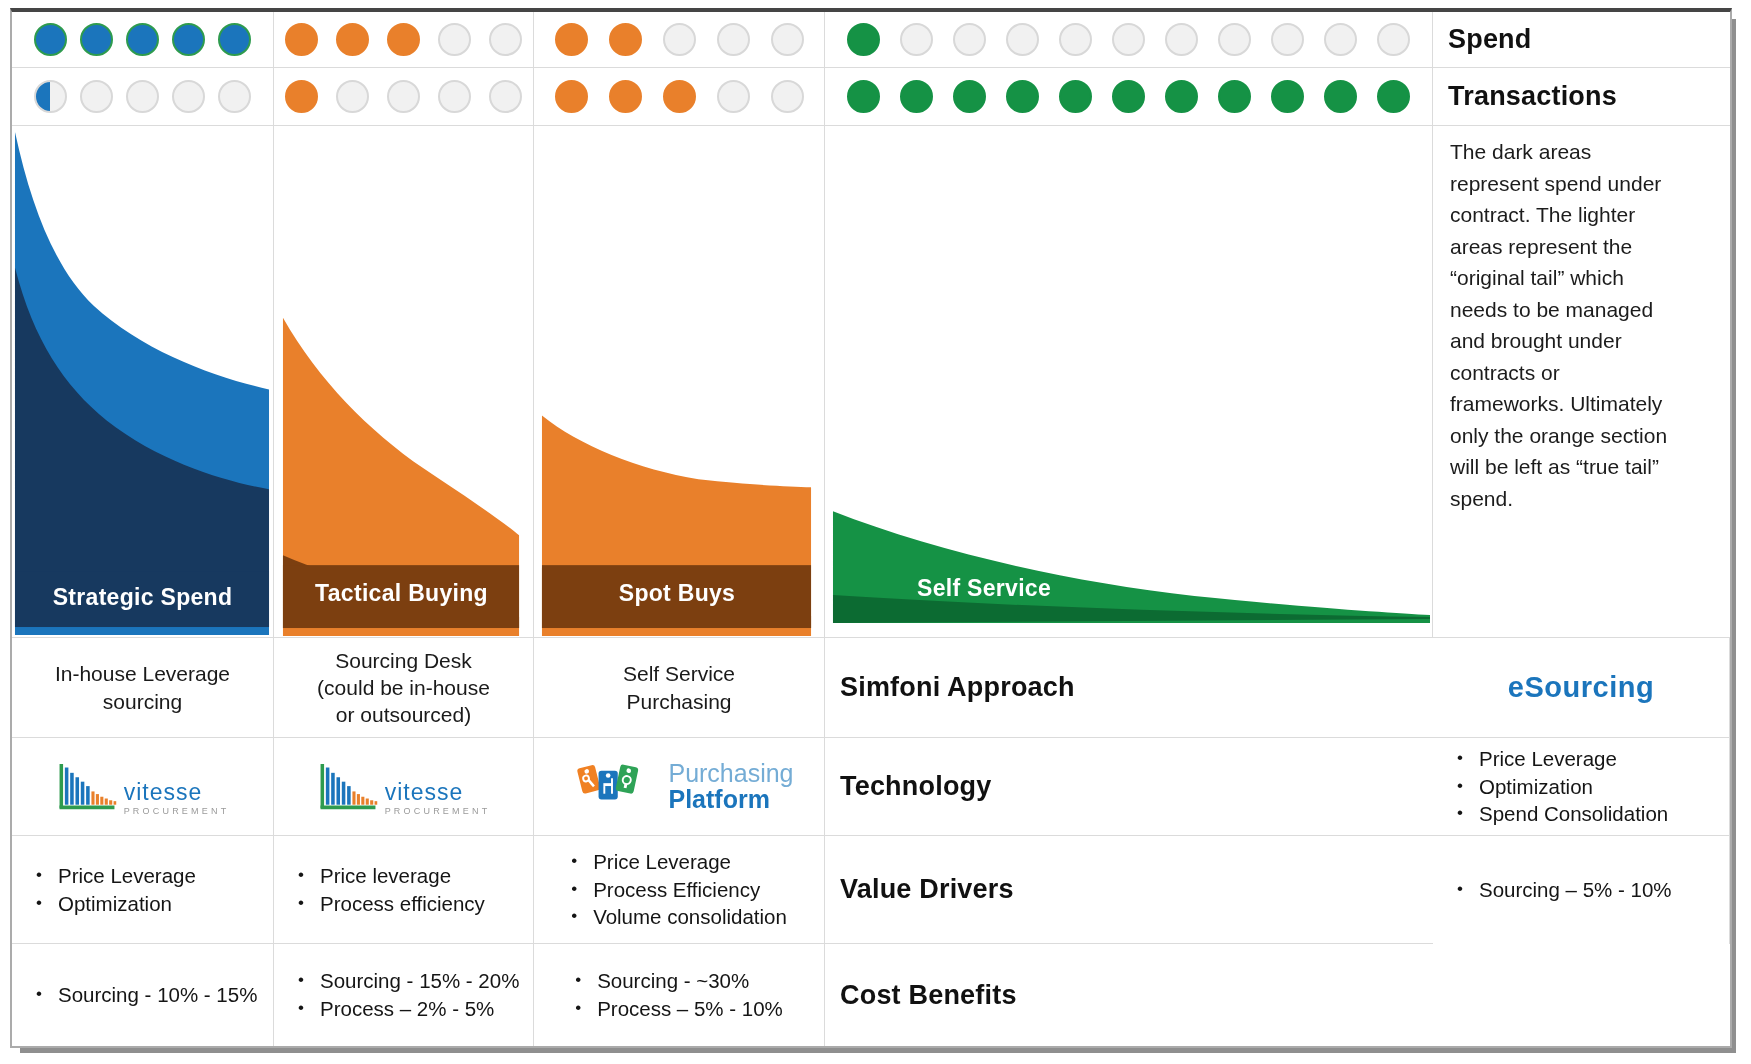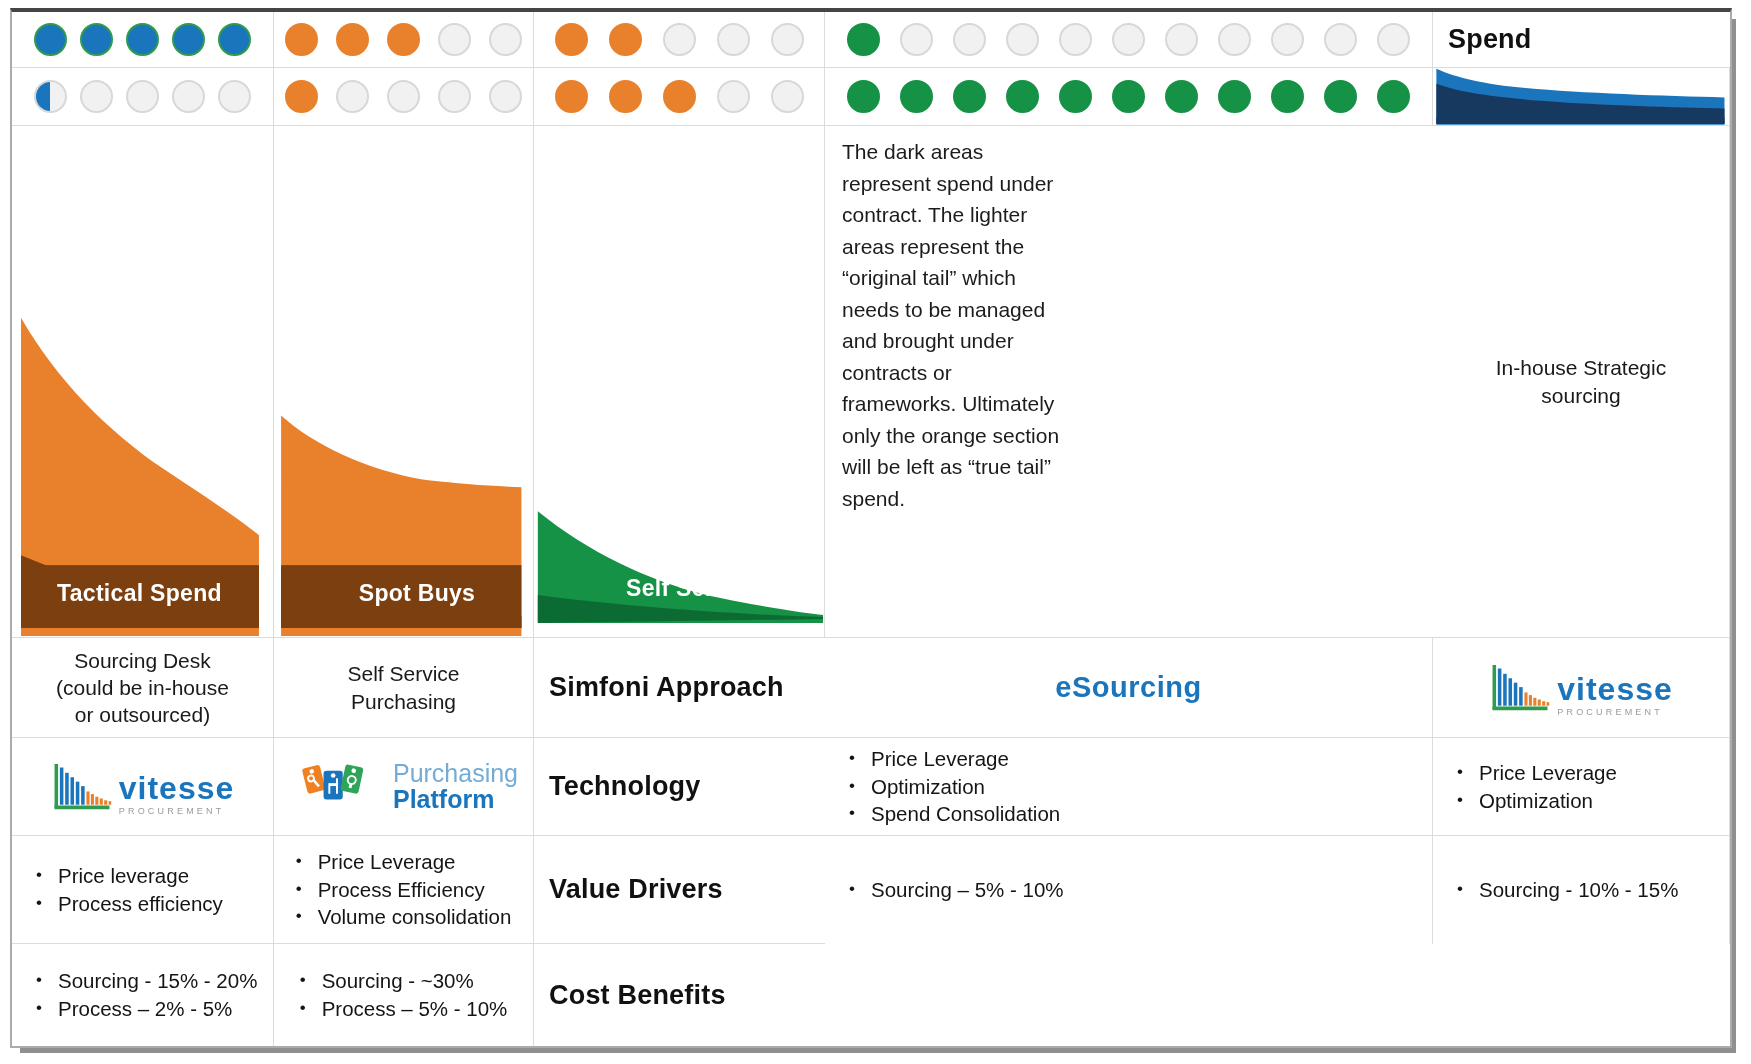--- a/index.html
+++ b/index.html
@@ -22,21 +22,21 @@
   .side-desc{padding:10px 14px 8px 17px;font-size:21px;line-height:1.5;color:#1c1c1c;}
   .side-desc .desc-text{display:block;max-width:228px;}
   .chart-cell svg.curve{position:absolute;left:0;top:0;width:100%;height:100%;display:block;}
   .area-label{position:absolute;color:#fff;font-weight:bold;font-size:23px;
               letter-spacing:.3px;text-align:center;}
   .sol-cell{display:flex;flex-direction:column;align-items:center;justify-content:center;
             font-size:21px;line-height:1.3;text-align:center;color:#1a1a1a;}
   .tech-cell{display:flex;align-items:center;justify-content:center;}
   .esourcing{color:#1B75BC;font-weight:bold;font-size:29px;letter-spacing:.5px;}
   .vitesse-logo{display:flex;align-items:flex-end;gap:6px;}
-  .vitesse-brand{color:#1B75BC;font-weight:bold;font-size:32px;line-height:.9;letter-spacing:1px;text-align:center;}
+  .vitesse-brand{color:#1B75BC;font-weight:normal;font-size:23px;line-height:.9;letter-spacing:1px;}
   .vitesse-sub{color:#9A9A9A;font-size:9px;letter-spacing:3.2px;text-align:left;margin-top:3px;}
   .pp-logo{display:flex;align-items:center;gap:8px;}
   .pp-top{color:#74ACD5;font-size:25px;line-height:1.02;}
   .pp-bottom{color:#1B75BC;font-weight:bold;font-size:25px;line-height:1.02;}
   .tech-col4{gap:46px;}
   .other-note{font-size:21px;text-align:center;max-width:250px;line-height:1.3;color:#1a1a1a;}
   .bullets-cell{display:flex;align-items:center;padding-left:24px;font-size:20.5px;color:#151515;}
   .bullets-center{padding-left:0;justify-content:center;}
   .bullet-line{display:flex;line-height:1.35;}
   .bullet{width:22px;flex:0 0 auto;text-align:left;font-size:17px;padding-top:2px;}
@@ -114,36 +114,39 @@
       <span class="dot" style="background: rgb(21, 146, 69); border-color: rgb(21, 146, 69);"></span>
       <span class="dot" style="background: rgb(21, 146, 69); border-color: rgb(21, 146, 69);"></span>
       <span class="dot" style="background: rgb(21, 146, 69); border-color: rgb(21, 146, 69);"></span>
       <span class="dot" style="background: rgb(21, 146, 69); border-color: rgb(21, 146, 69);"></span>
       <span class="dot" style="background: rgb(21, 146, 69); border-color: rgb(21, 146, 69);"></span>
       <span class="dot" style="background: rgb(21, 146, 69); border-color: rgb(21, 146, 69);"></span>
       <span class="dot" style="background: rgb(21, 146, 69); border-color: rgb(21, 146, 69);"></span>
       <span class="dot" style="background: rgb(21, 146, 69); border-color: rgb(21, 146, 69);"></span>
       <span class="dot" style="background: rgb(21, 146, 69); border-color: rgb(21, 146, 69);"></span>
     </div>
+  <div class="cell side-label no-br">
+      <span>Transactions</span>
+    </div>
 
   <div class="cell chart-cell">
     <svg class="curve" viewBox="0 0 262 512" preserveAspectRatio="none">
       <path d="M3,6 C20,85 45,145 82,180 C132,226 205,252 258,264 L258,510 L3,510 Z" fill="#1B75BC"></path>
       <path d="M3,142 C22,215 52,260 95,295 C150,338 215,356 258,364 L258,502 L3,502 Z" fill="#17395F"></path>
       <rect x="3" y="446" width="255" height="56" fill="#17395F"></rect>
     </svg>
     <div class="area-label" style="left:3px;width:255px;top:458px">Strategic Spend</div>
   </div>
   <div class="cell chart-cell">
     <svg class="curve" viewBox="0 0 260 512" preserveAspectRatio="none">
       <path d="M9,192 C45,255 95,305 150,343 C195,373 228,395 246,410 L246,511 L9,511 Z" fill="#E9802B"></path>
       <path d="M9,430 C70,456 150,477 246,492 L246,503 L9,503 Z" fill="#7C3F10"></path>
       <rect x="9" y="440" width="237" height="63" fill="#7C3F10"></rect>
     </svg>
-    <div class="area-label" style="left:9px;width:237px;top:454px">Tactical Spend</div>
+    <div class="area-label" style="left:9px;width:237px;top:454px">Tactical Buying</div>
   </div>
   <div class="cell chart-cell">
     <svg class="curve" viewBox="0 0 291 512" preserveAspectRatio="none">
       <path d="M8,290 C45,320 105,344 165,354 C220,360 255,361 278,362 L278,511 L8,511 Z" fill="#E9802B"></path>
       <path d="M8,442 C70,461 170,479 278,491 L278,503 L8,503 Z" fill="#7C3F10"></path>
       <rect x="8" y="440" width="270" height="63" fill="#7C3F10"></rect>
     </svg>
     <div class="area-label" style="left:8px;width:270px;top:454px">Spot Buys</div>
   </div>
   <div class="cell chart-cell">
@@ -151,21 +154,21 @@
       <path d="M8,386 C110,426 240,456 370,471 C490,483 570,488 606,490 L606,498 L8,498 Z" fill="#159245"></path>
       <path d="M8,470 C160,480 400,489 606,492 L606,494 L8,498 Z" fill="#0C6B32"></path>
     </svg>
     <div class="area-label" style="left:92px;top:449px">Self Service</div>
   </div>
   <div class="cell side-desc no-br">
     <span class="desc-text">The dark areas represent spend under contract.  The lighter areas represent the “original tail” which needs to be managed and brought under contracts or frameworks.  Ultimately only the orange section will be left as “true tail” spend.</span>
   </div>
 
   <div class="cell sol-cell">
-      <div>In-house Strategic</div>
+      <div>In-house Leverage</div>
       <div>sourcing</div>
     </div>
   <div class="cell sol-cell">
       <div>Sourcing Desk</div>
       <div>(could be in-house</div>
       <div>or outsourced)</div>
     </div>
   <div class="cell sol-cell">
       <div>Self Service</div>
       <div>Purchasing</div>

